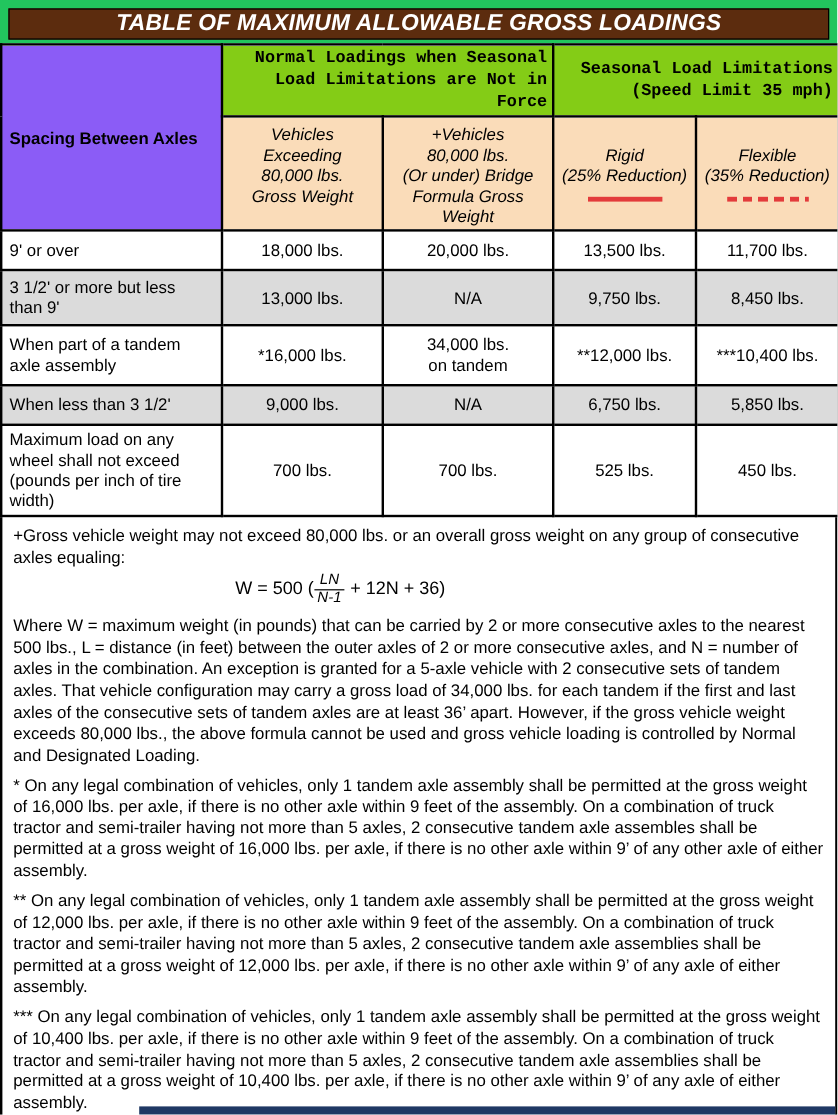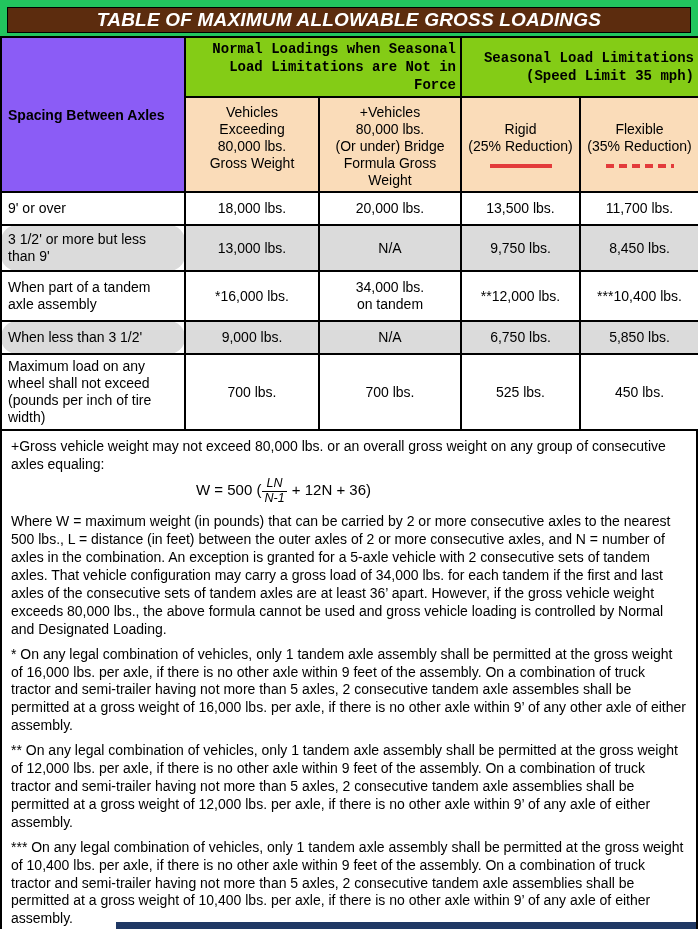--- a/index.html
+++ b/index.html
@@ -63,20 +63,21 @@
     padding:2px 4px;
     font-family:Liberation Mono, monospace;
   }
   th.sub{
     background:#FADCB9;
     font-weight:normal;
     text-align:center;
     vertical-align:top;
     line-height:17px;
     padding:6px 4px 2px 4px;
+    font-style:italic;
   }
   .red-line-solid{
     width:62px;height:4px;
     background:#E33B3B;
     margin:9px auto 0 auto;
   }
   .red-line-dashed{
     width:68px;height:4px;
     background:repeating-linear-gradient(90deg,#E33B3B 0 8px,transparent 8px 13px);
     margin:9px auto 0 auto;
@@ -84,21 +85,20 @@
   tbody td{
     text-align:center;
     vertical-align:middle;
     padding:2px 4px;
     background:#ffffff;
     line-height:17px;
   }
   tbody td.row-label{
     text-align:left;
     padding:3px 6px;
-    border-radius:16px;
   }
   tbody tr.shaded td{background:#DBDBDB;}
   tbody tr:nth-child(1){height:33px;}
   tbody tr:nth-child(2){height:46px;}
   tbody tr:nth-child(3){height:50px;padding-left:18px;}
   tbody tr:nth-child(4){height:33px;}
   tbody tr:nth-child(5){height:76px;padding-left:30px;}
   
   .notes{
     box-sizing:border-box;

